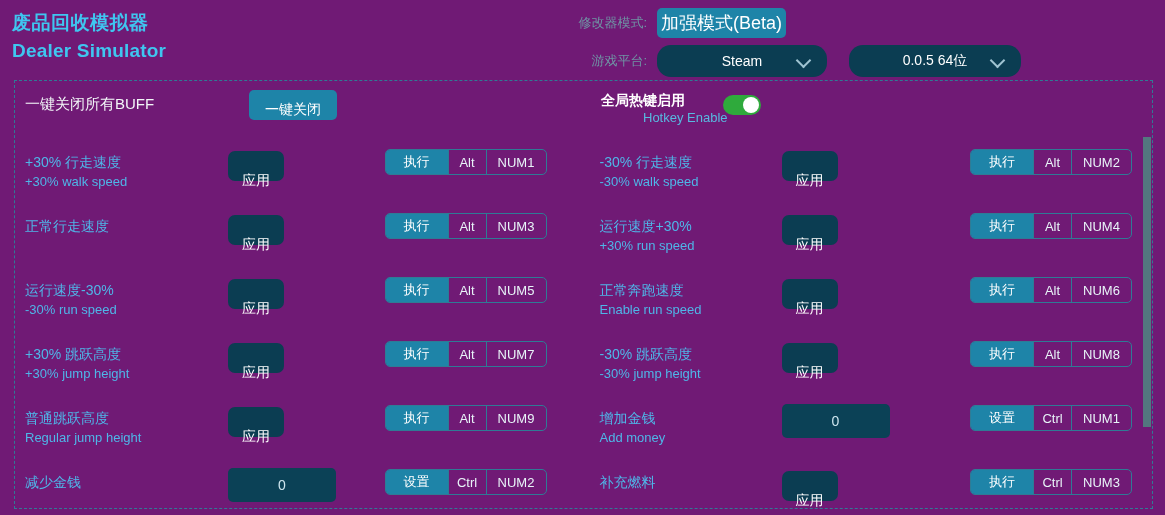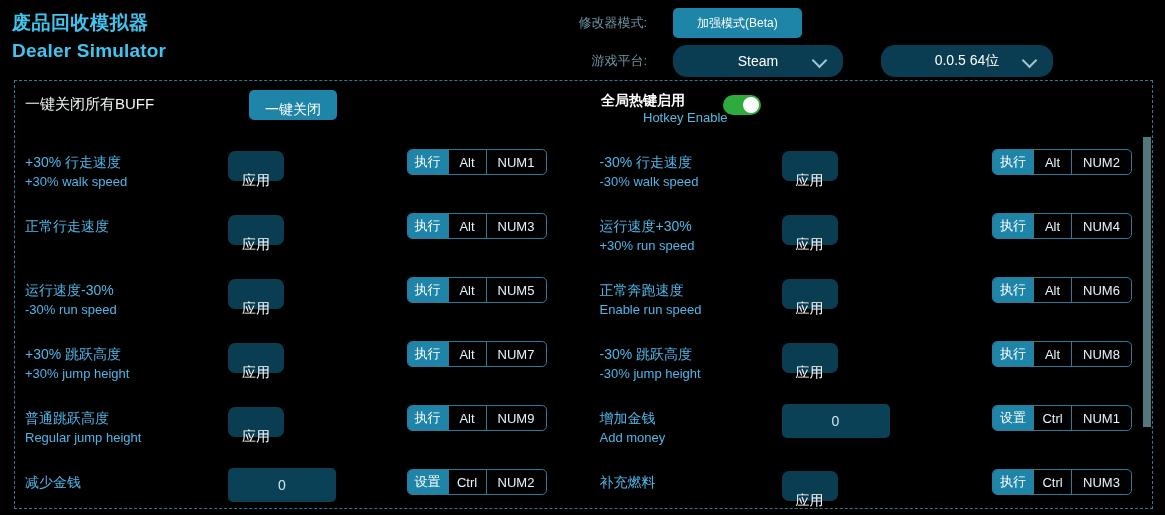--- a/index.html
+++ b/index.html
@@ -5,21 +5,21 @@
   * { box-sizing: border-box; margin: 0; padding: 0; }
   html, body {
     width: 1165px; height: 515px;
     background: #022a3a;
     font-family: "Liberation Sans", "DejaVu Sans", sans-serif;
     overflow: hidden;
   }
   #app {
     position: relative;
     width: 1165px; height: 515px;
-    background: #000000;
+    background: #701a75;
   }
 
   
   .header {
     position: relative;
     height: 78px;
     padding: 10px 0 0 12px;
   }
   .title-cn {
     color: #3fc6f0;
@@ -40,39 +40,38 @@
     position: absolute;
     top: 6px;
     right: 0px;
     width: 600px;
     height: 70px;
   }
   .hr-row {
     display: flex;
     align-items: center;
     height: 34px;
-    gap: 16px;
   }
   .hr-row.r1 { margin-bottom: 4px; }
   .hr-label {
     color: #6f95a5;
     font-size: 13px;
     width: 92px;
     text-align: right;
     padding-right: 10px;
     white-space: nowrap;
   }
   .mode-btn {
     background: #1e84a8;
     color: #ffffff;
-    font-size: 12px;
+    font-size: 18px;
     border: none;
     border-radius: 5px;
     height: 30px;
-    padding: 0 24px;
+    padding: 0 4px;
     cursor: pointer;
     line-height: 30px;
     white-space: nowrap;
   }
   .dropdown {
     position: relative;
     background: #0b3d52;
     border-radius: 14px;
     height: 32px;
     display: flex;
@@ -229,21 +228,21 @@
     display: flex;
     height: 26px;
     border: 1px solid #2f7b95;
     border-radius: 5px;
     overflow: hidden;
   }
   .hk-exec {
     background: #1e84a8;
     color: #ffffff;
     font-size: 13px;
-    padding: 0 7px;
+    padding: 0 18px;
     display: flex;
     align-items: center;
     cursor: pointer;
   }
   .hk-mod, .hk-key {
     color: #e8f4f8;
     font-size: 13px;
     display: flex;
     align-items: center;
     justify-content: center;

